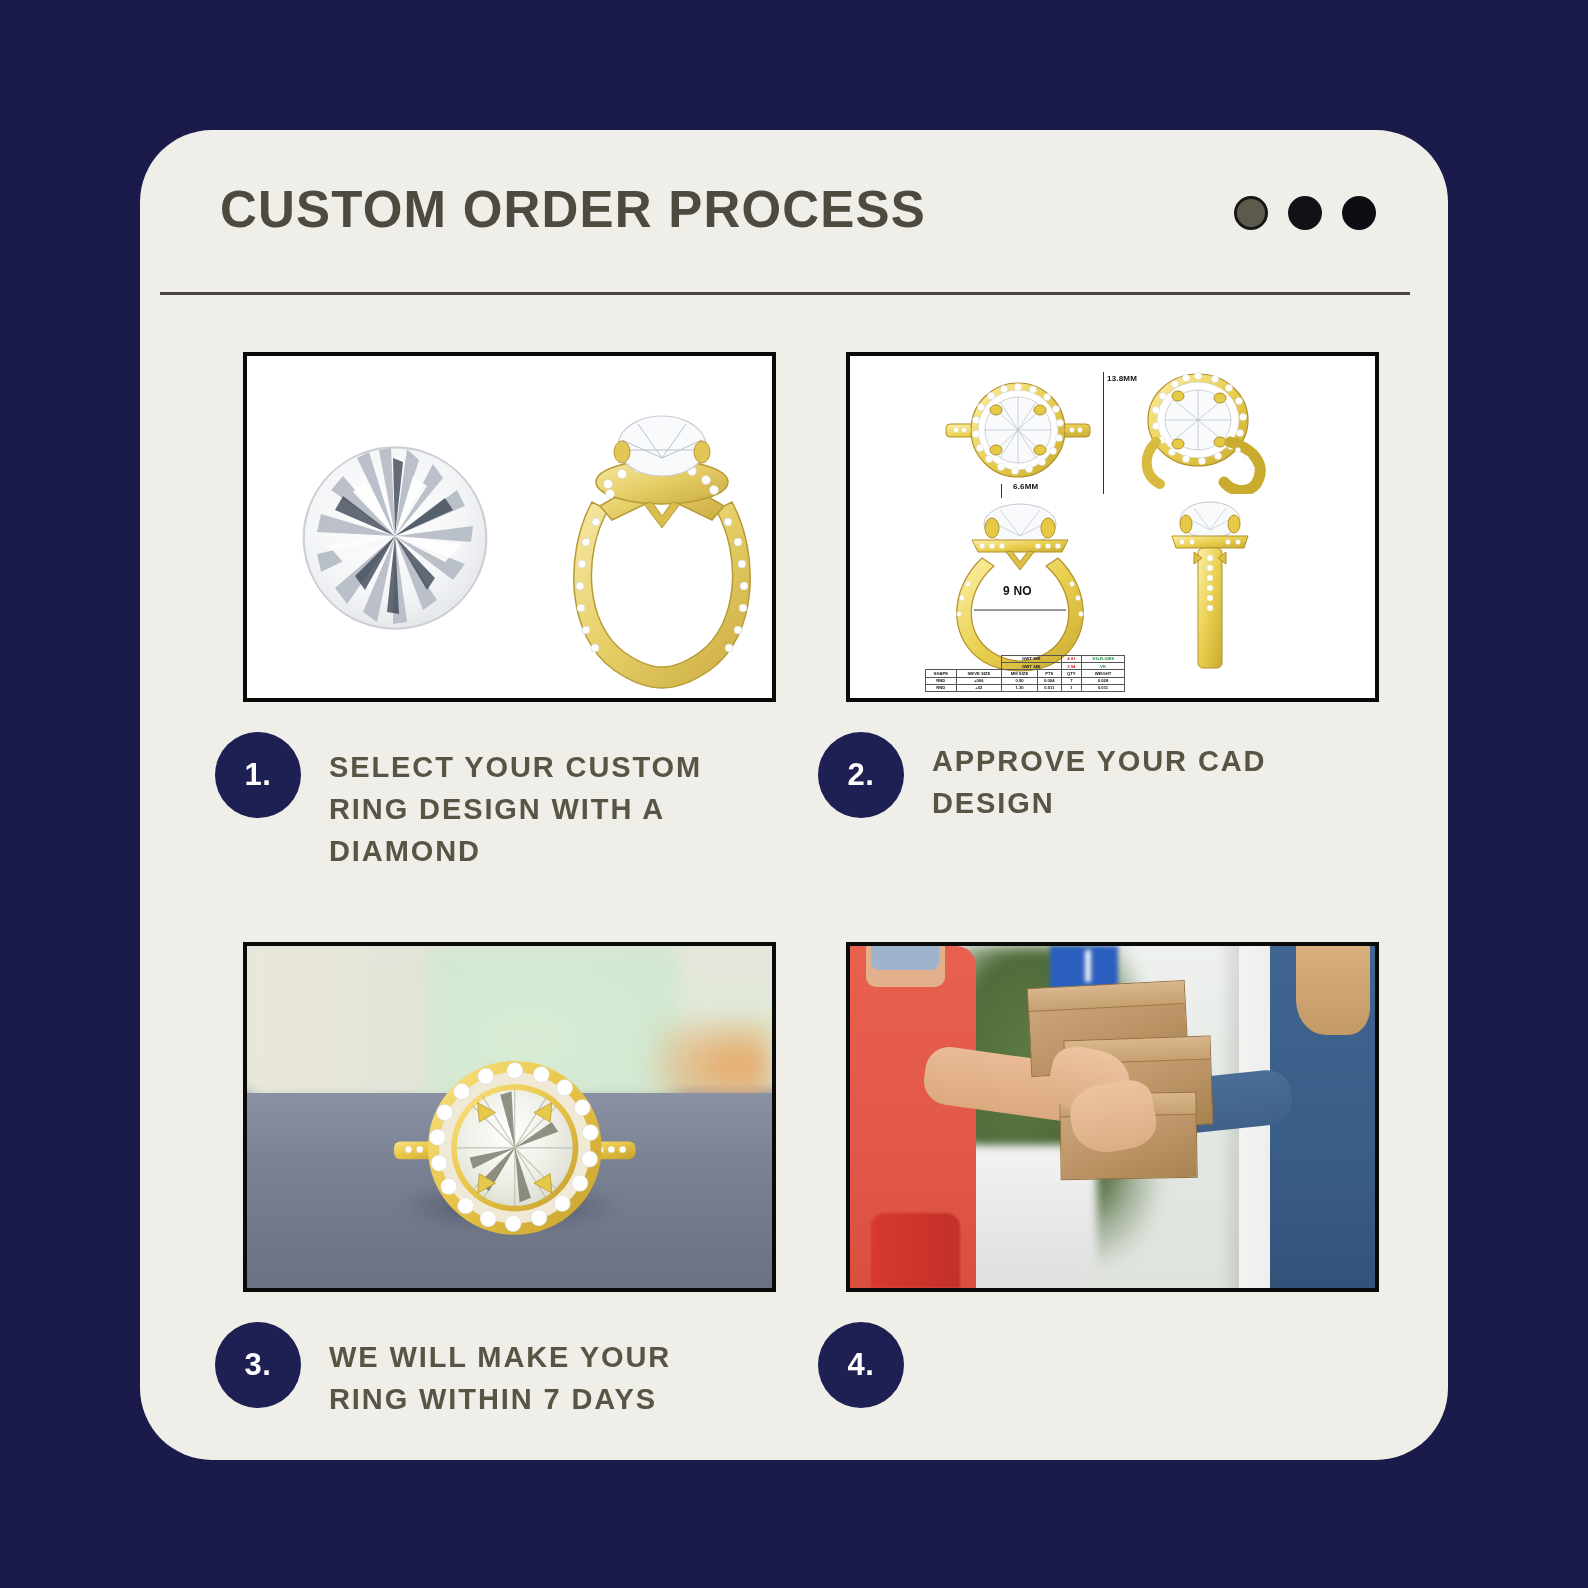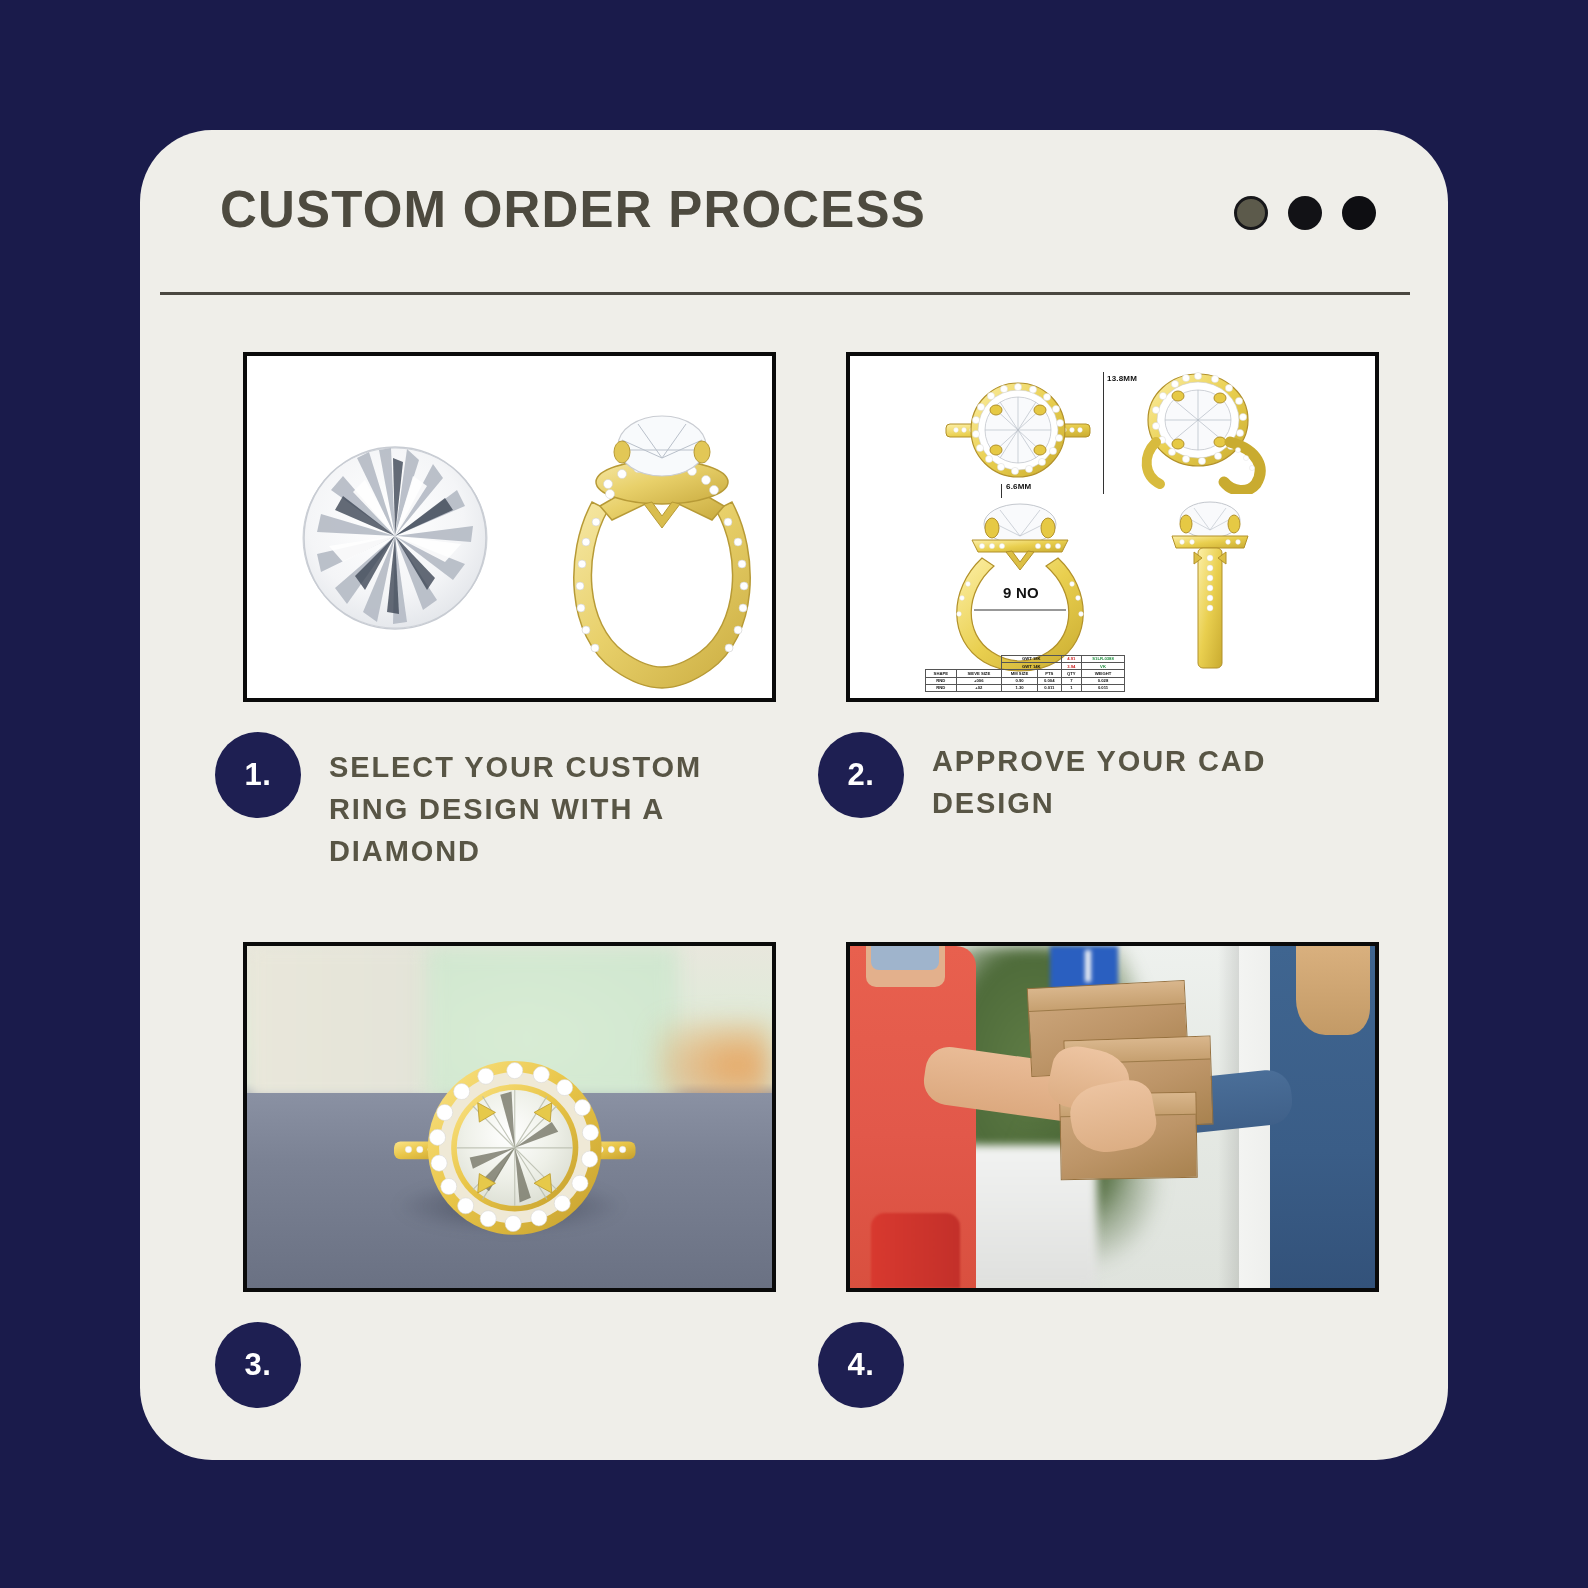--- a/index.html
+++ b/index.html
@@ -459,21 +459,21 @@
                 <path d="M98 78 C126 86 134 104 124 120 C116 130 100 128 92 118" fill="none" stroke="#c9ab30" stroke-width="11" stroke-linecap="round"></path>
                 <path d="M24 78 C10 92 12 112 28 120" fill="none" stroke="#d8bb3e" stroke-width="10" stroke-linecap="round"></path>
                 <g fill="#fff" stroke="#ddd" stroke-width=".4">
                   <circle cx="106" cy="86" r="2.6"></circle>
                     <circle cx="114" cy="94" r="2.6"></circle>
                     <circle cx="120" cy="104" r="2.6"></circle>
                 </g>
               </svg>
 
               <div class="cad-line" style="left:151px; top:128px; width:1.2px; height:14px;"></div>
-              <div class="cad-label" style="left:156px; top:126px;">6.6MM</div>
+              <div class="cad-label" style="left:163px; top:126px;">6.6MM</div>
 
               <svg viewBox="0 0 180 180" style="position:absolute;left:80px;top:138px;width:180px;height:180px;">
 
                 <ellipse cx="90" cy="30" rx="36" ry="20" fill="#f9fafc" stroke="#c3c7cd"></ellipse>
                 <g stroke="#bbc1ca" stroke-width=".7" fill="none">
                   <path d="M58 26 L90 42 L122 26"></path>
                     <path d="M70 16 L90 42 L110 16"></path>
                 </g>
                 <ellipse cx="62" cy="34" rx="7" ry="10" fill="#e6c944" stroke="#b2912a"></ellipse>
                 <ellipse cx="118" cy="34" rx="7" ry="10" fill="#e6c944" stroke="#b2912a"></ellipse>
@@ -493,21 +493,21 @@
                 <g fill="#fff" stroke="#ddd" stroke-width=".4">
                   <circle cx="38" cy="90" r="2.4"></circle>
                     <circle cx="32" cy="104" r="2.4"></circle>
                     <circle cx="29" cy="120" r="2.4"></circle>
                   <circle cx="142" cy="90" r="2.4"></circle>
                     <circle cx="148" cy="104" r="2.4"></circle>
                     <circle cx="151" cy="120" r="2.4"></circle>
                 </g>
                 <line x1="44" y1="116" x2="136" y2="116" stroke="#333" stroke-width="1.1"></line>
               </svg>
-              <div class="cad-label" style="left:153px; top:228px; font-size:15px;">9 NO</div>
+              <div class="cad-label" style="left:153px; top:228px; font-size:12px;">9 NO</div>
 
               <svg viewBox="0 0 120 180" style="position:absolute;left:300px;top:138px;width:120px;height:180px;">
                 <ellipse cx="60" cy="26" rx="30" ry="18" fill="#f9fafc" stroke="#c3c7cd"></ellipse>
                 <g stroke="#bbc1ca" stroke-width=".6" fill="none">
                   <path d="M34 22 L60 36 L86 22"></path>
                     <path d="M44 14 L60 36 L76 14"></path>
                 </g>
                 <ellipse cx="36" cy="30" rx="6" ry="9" fill="#e6c944" stroke="#b2912a"></ellipse>
                 <ellipse cx="84" cy="30" rx="6" ry="9" fill="#e6c944" stroke="#b2912a"></ellipse>
                 <path d="M22 42 L98 42 L94 54 L26 54 Z" fill="url(#g2)" stroke="#b2912a"></path>
@@ -655,20 +655,21 @@
                   <path d="M104 64 L126 76 L106 88 Z"></path>
                   <path d="M196 64 L174 76 L194 88 Z"></path>
                   <path d="M104 176 L126 164 L106 152 Z"></path>
                   <path d="M196 176 L174 164 L194 152 Z"></path>
                 </g>
               </svg>
             </div>
           </div>
           <div class="step-foot">
             <div class="badge">3.</div>
+            <div class="step-label">WE WILL MAKE YOUR RING WITHIN 7 DAYS</div>
           </div>
         </div>
 
         <div class="step step-4">
           <div class="thumb">
             <div class="p4">
               <div class="sky"></div>
               <div class="foliage"></div>
               <div class="foliage2"></div>
               <div class="bluesign">

